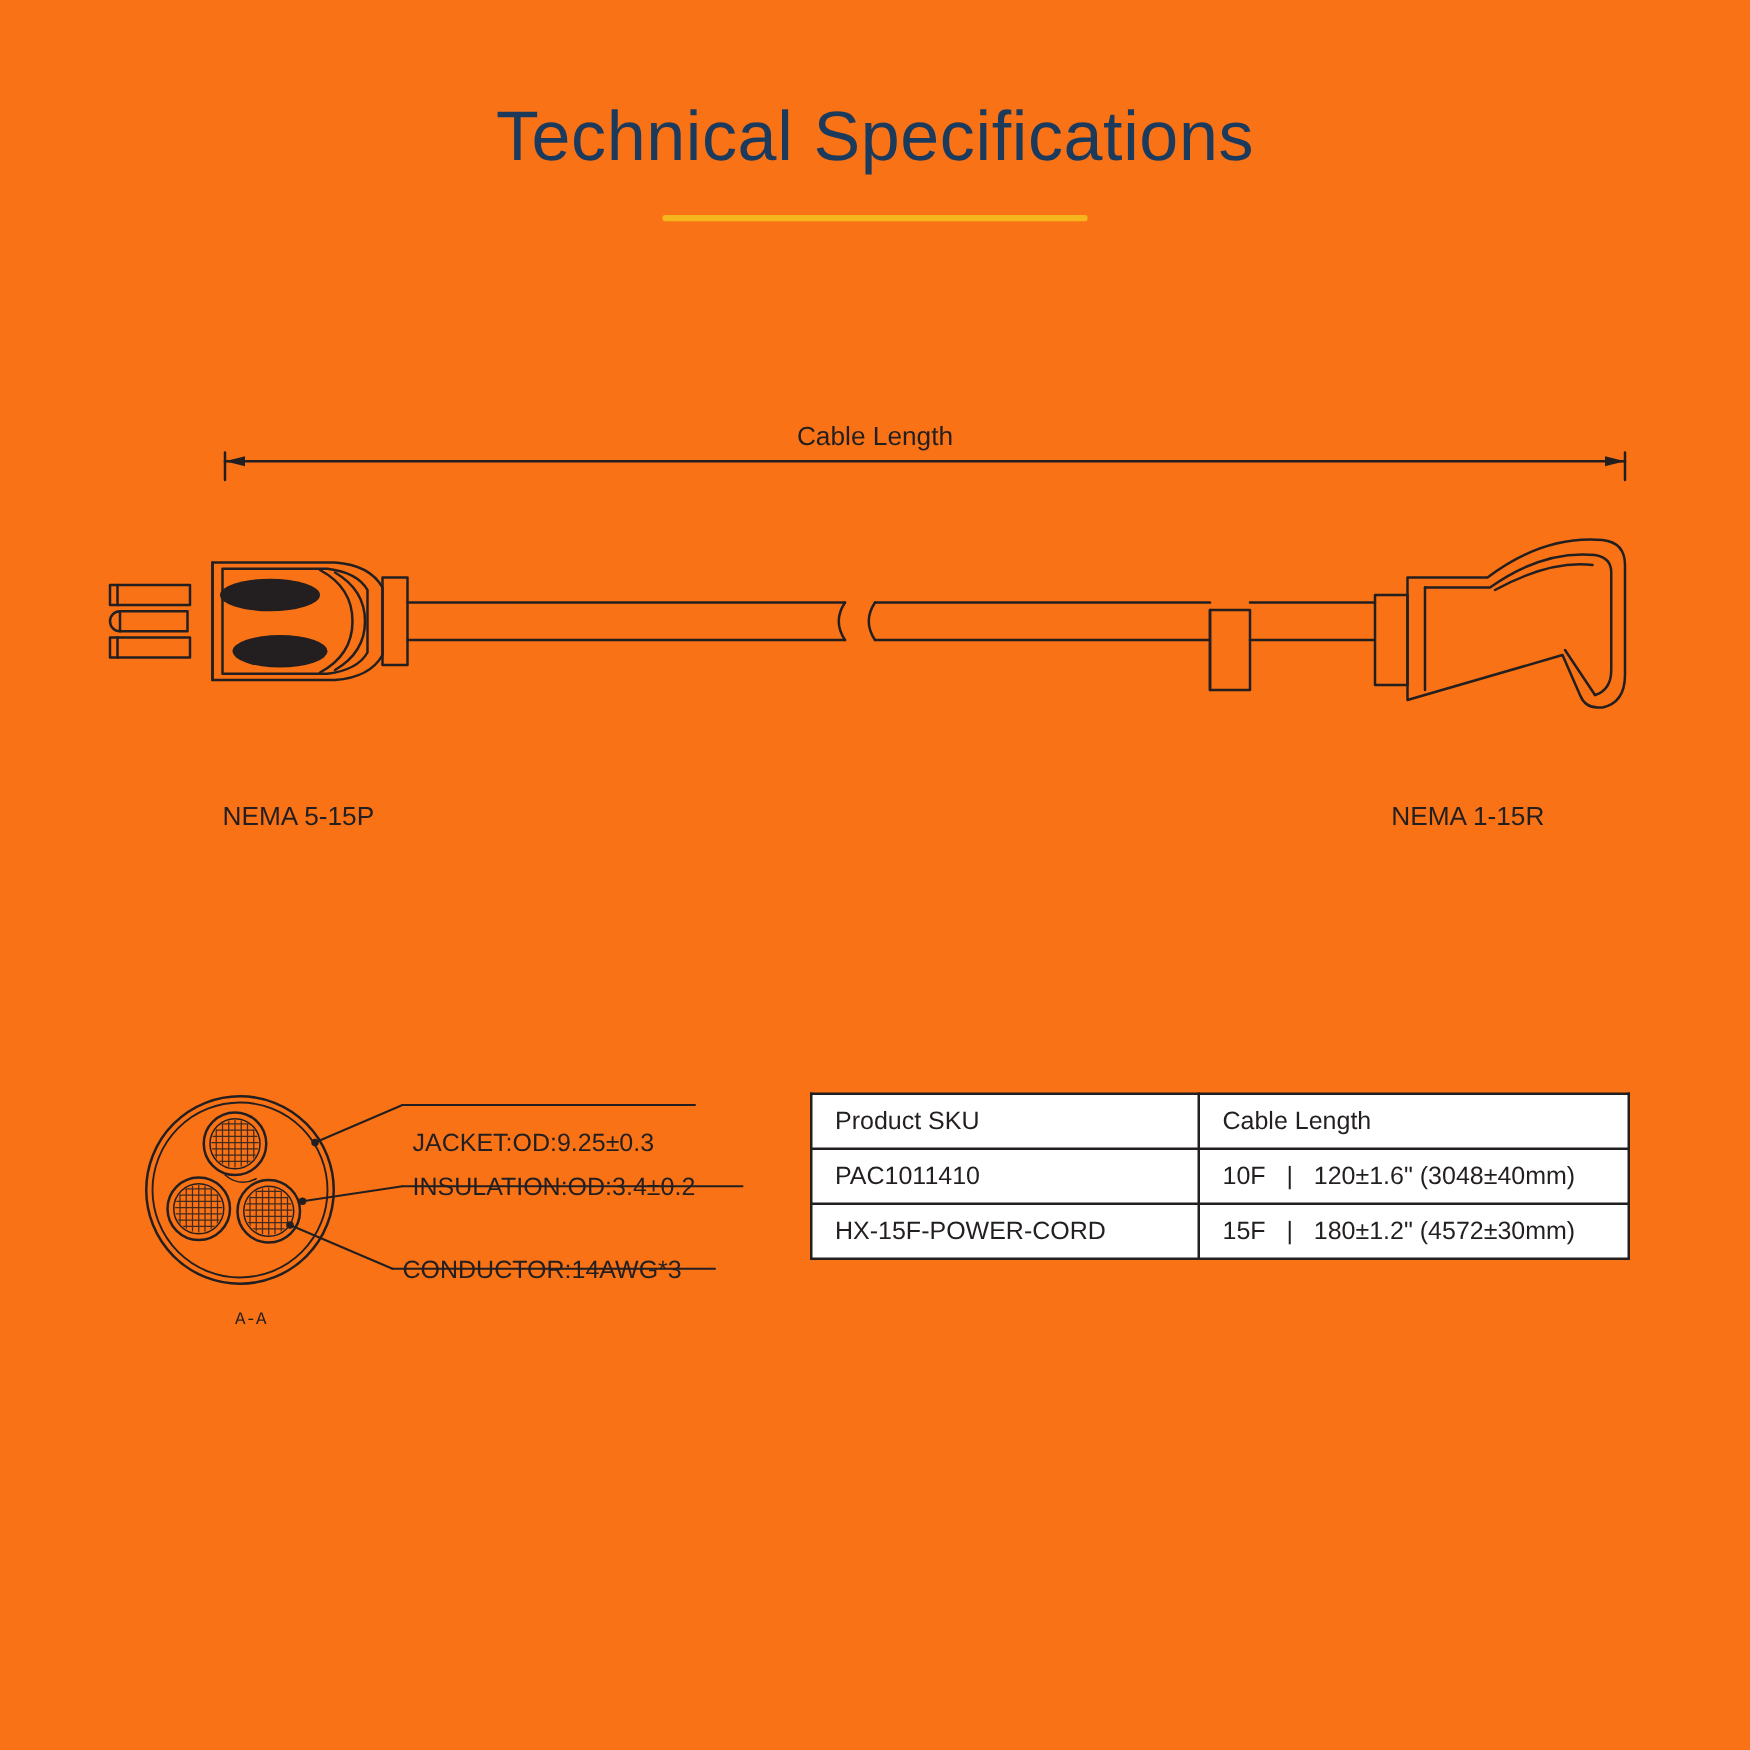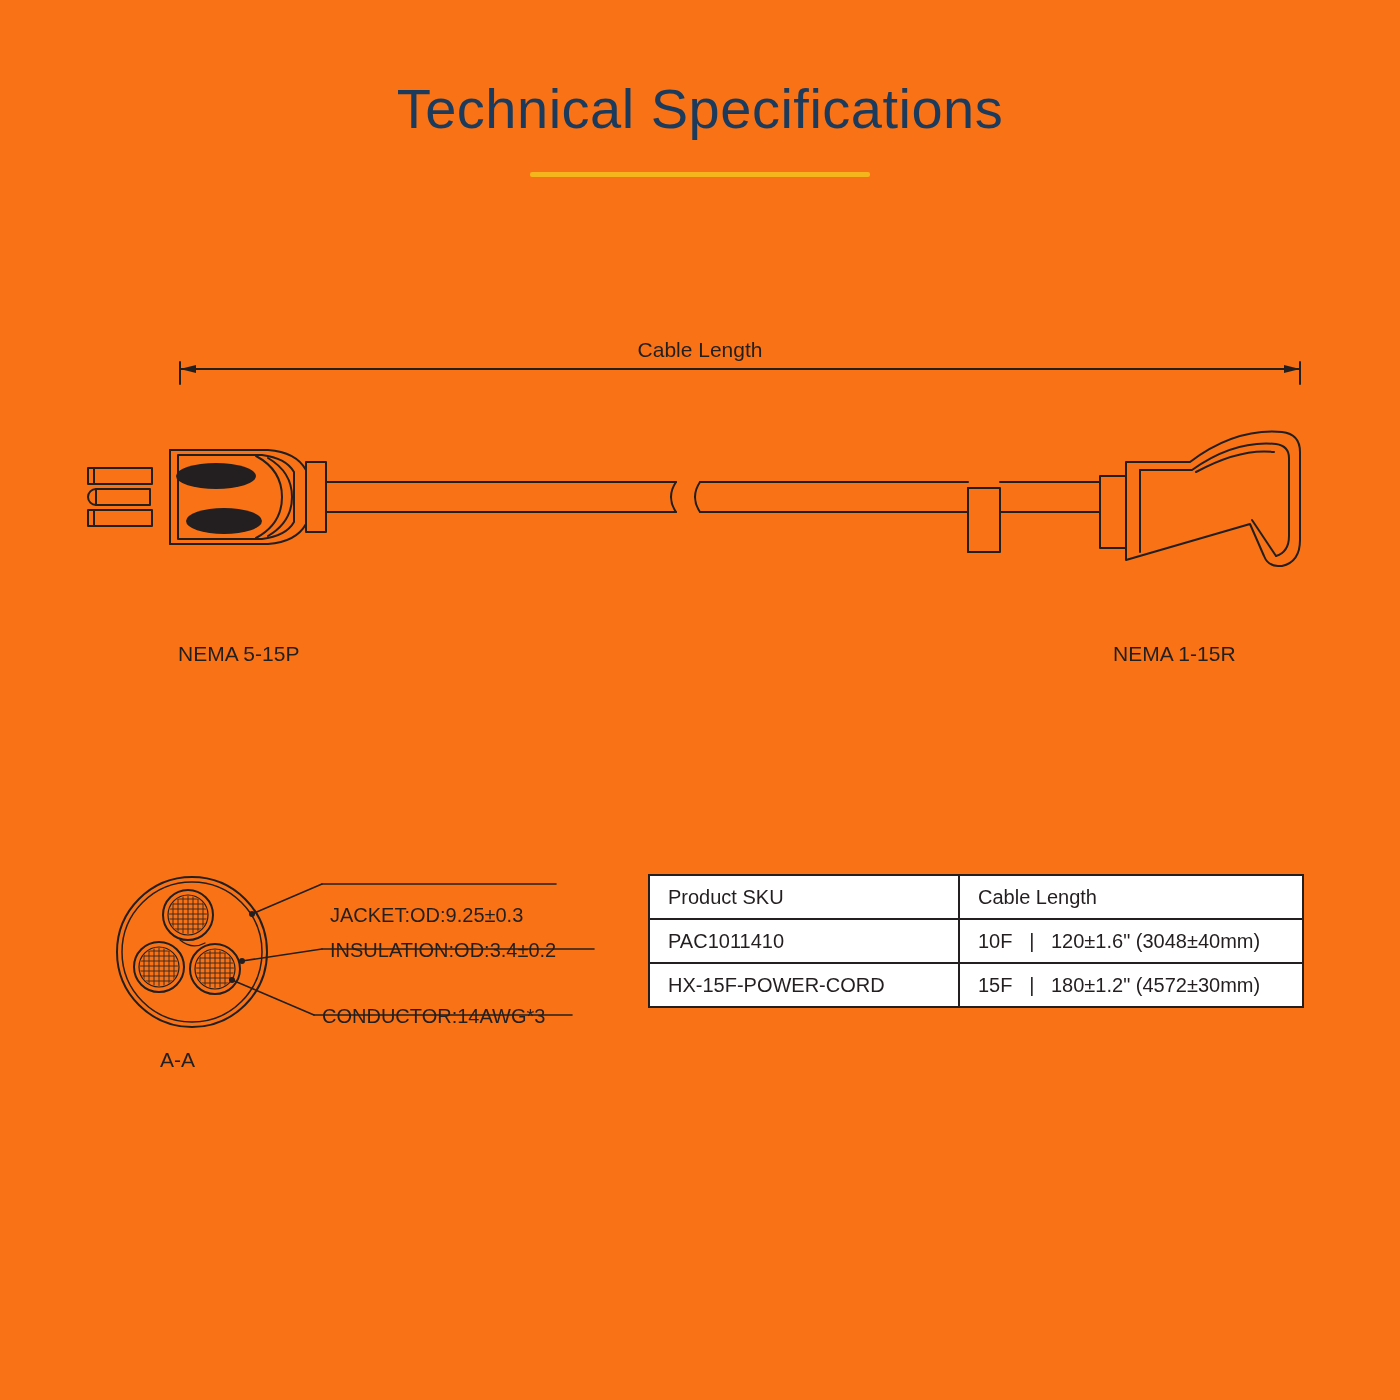--- a/index.html
+++ b/index.html
@@ -64,21 +64,21 @@
   
   .callout-text {
     position: absolute;
     font-size: 20px;
     color: #231f20;
     white-space: nowrap;
   }
   #callout-jacket     { left: 330px; top: 874px; margin-top: 30px; }
   #callout-insulation { left: 330px; top: 939px; text-align: center; }
   #callout-conductor  { left: 322px; top: 1005px; }
-  #section-label      { left: 160px; top: 1048px; font-size: 21px; }
+  #section-label      { left: 188px; top: 1048px; font-size: 14px; font-family: Liberation Mono, monospace; }
 
   
   #spec-table {
     position: absolute;
     left: 648px;
     top: 874px;
     width: 654px;
     border-collapse: collapse;
     table-layout: fixed;
   }

